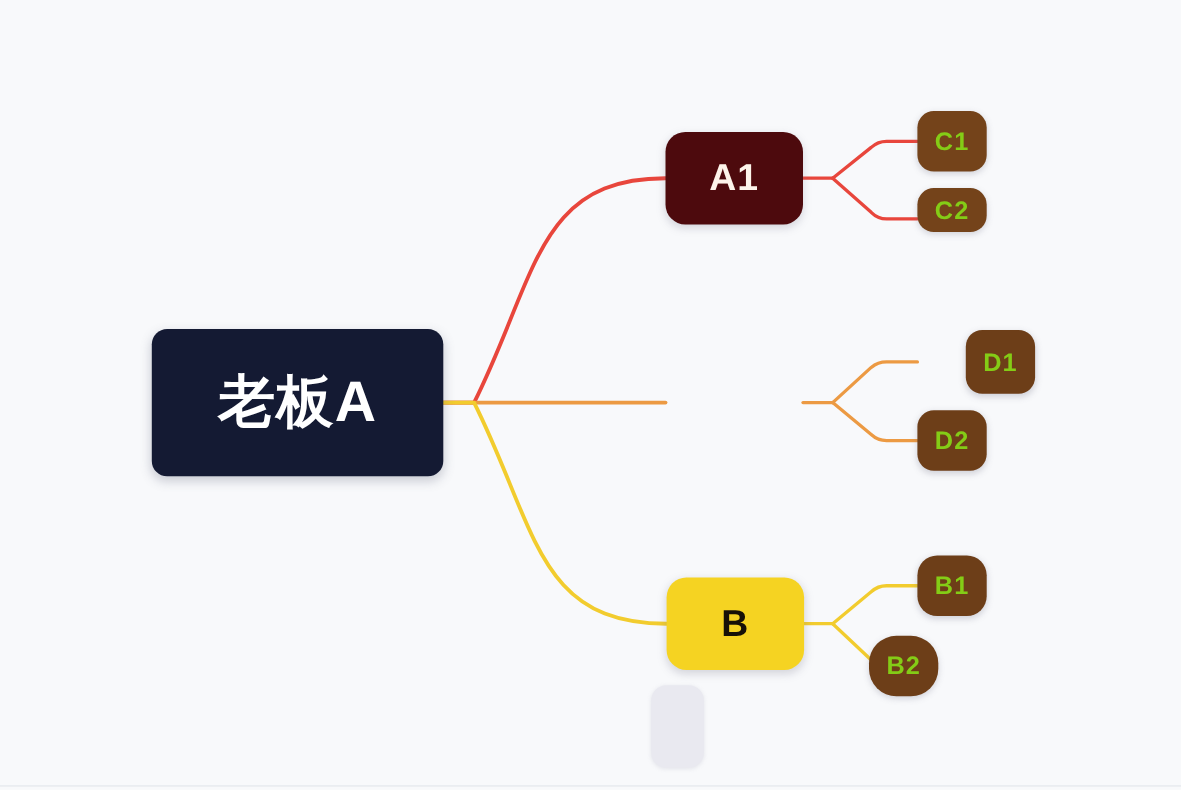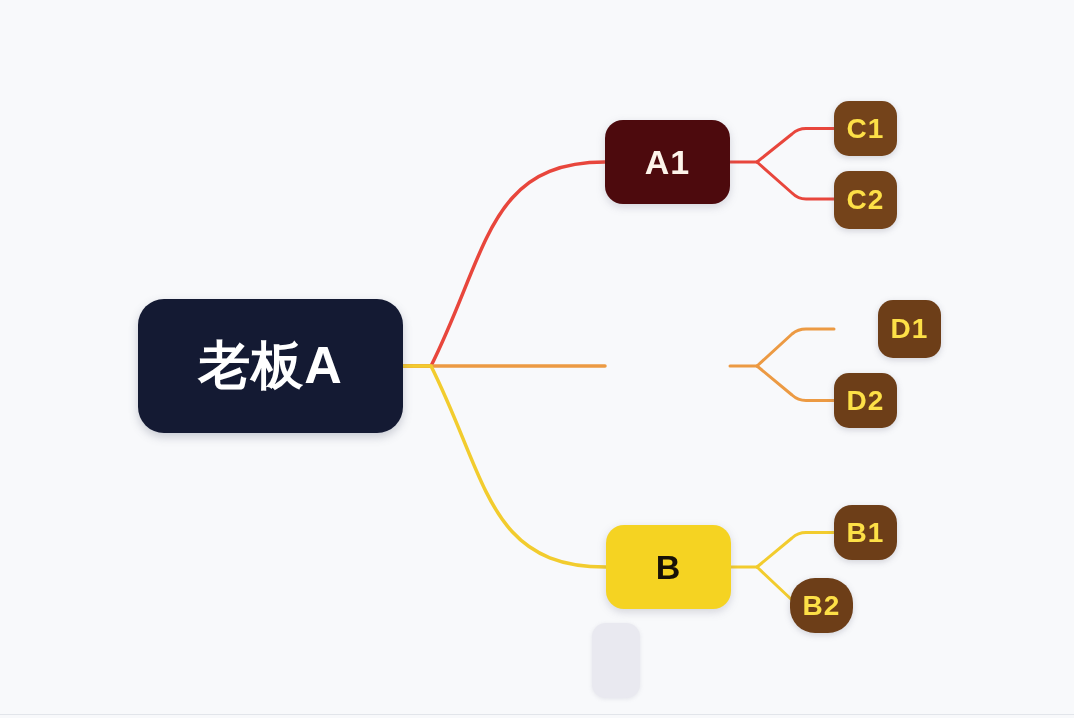--- a/index.html
+++ b/index.html
@@ -30,38 +30,38 @@
   .node {
     position: absolute;
     display: flex; align-items: center; justify-content: center;
     font-weight: 800;
     box-sizing: border-box;
     cursor: default;
     letter-spacing: 1px;
   }
   .node-root {
     left: 138px; top: 299px; width: 265px; height: 134px;
-    border-radius: 26px; font-size: 52px; color: #ffffff;
+    border-radius: 14px; font-size: 52px; color: #ffffff;
     box-shadow: 0 4px 10px rgba(90,95,120,0.30);
   }
   .node-parent {
     width: 125px; height: 84px;
     border-radius: 18px; font-size: 34px;
     box-shadow: 0 3px 8px rgba(120,120,140,0.28);
   }
   .node-a1 { left: 605px; top: 120px; color: #fdf4ea; }
   .node-a2 { left: 605px; top: 324px; color: #171107; }
   .node-b  { left: 606px; top: 525px; color: #171107; }
   .node-leaf {
     width: 63px; height: 55px;
-    border-radius: 15px; font-size: 28px; color: #fde047;
+    border-radius: 15px; font-size: 23px; color: #84cc16;
     box-shadow: 0 2px 6px rgba(120,120,140,0.30);
   }
   .node-c1 { left: 834px; top: 101px; }
-  .node-c2 { left: 834px; top: 171px; height: 58px; }
+  .node-c2 { left: 834px; top: 171px; height: 40px; }
   .node-d1 { left: 878px; top: 300px; height: 58px; }
   .node-d2 { left: 834px; top: 373px; text-align: right; }
   .node-b1 { left: 834px; top: 505px; }
   .node-b2 { left: 790px; top: 578px; border-radius: 25px; }
   .node-placeholder {
     left: 592px; top: 623px; width: 48px; height: 75px;
     border-radius: 14px;
     box-shadow: 0 1px 4px rgba(140,140,160,0.18);
   }
 </style>

